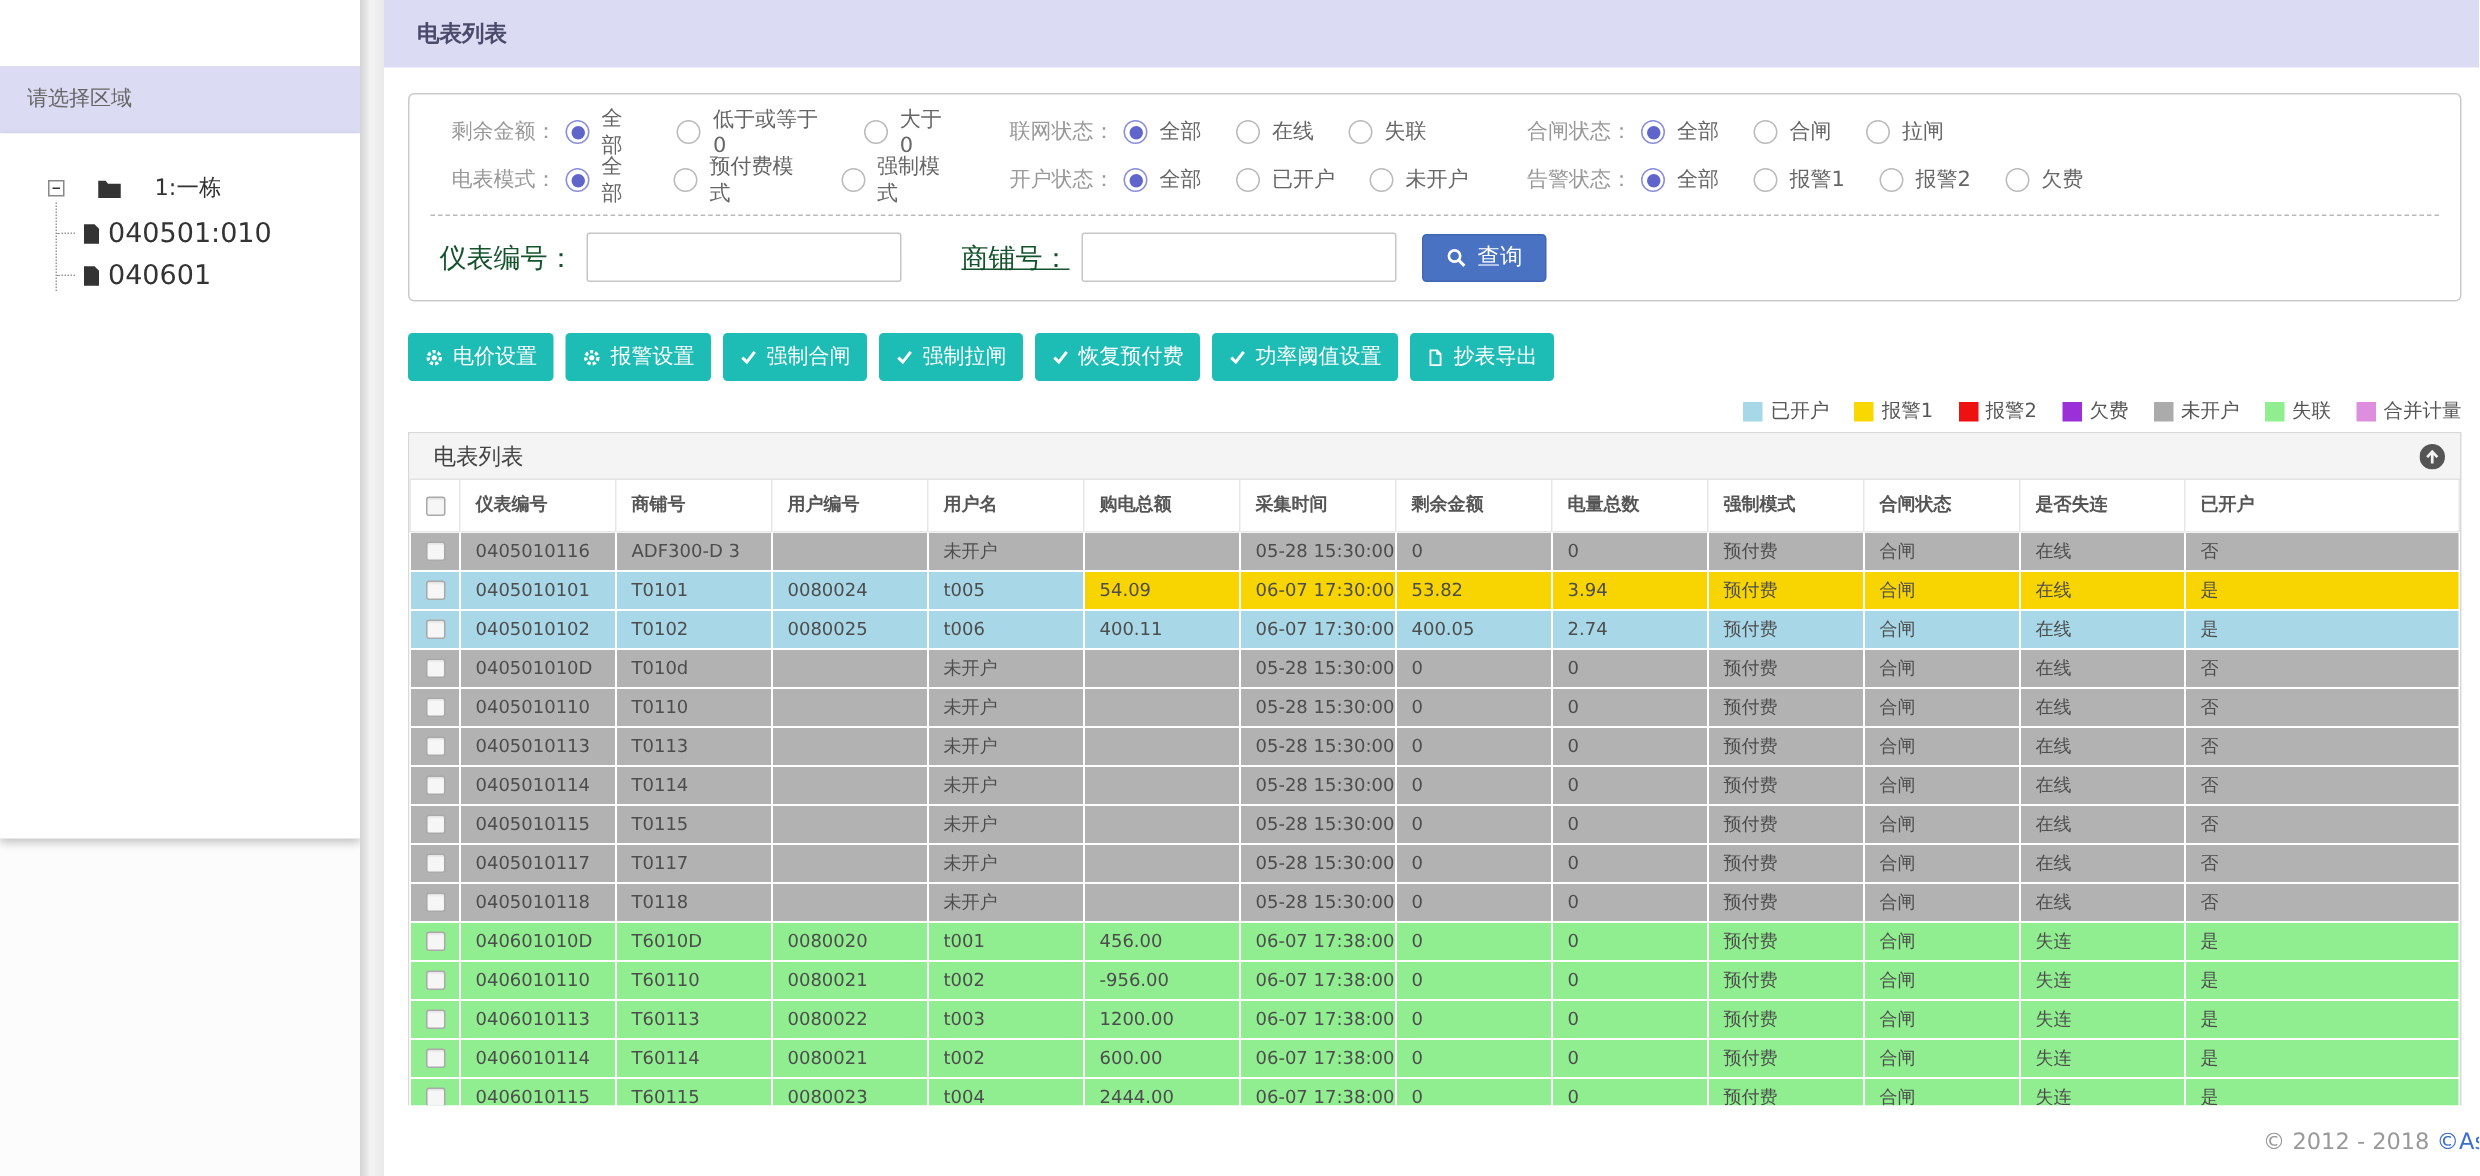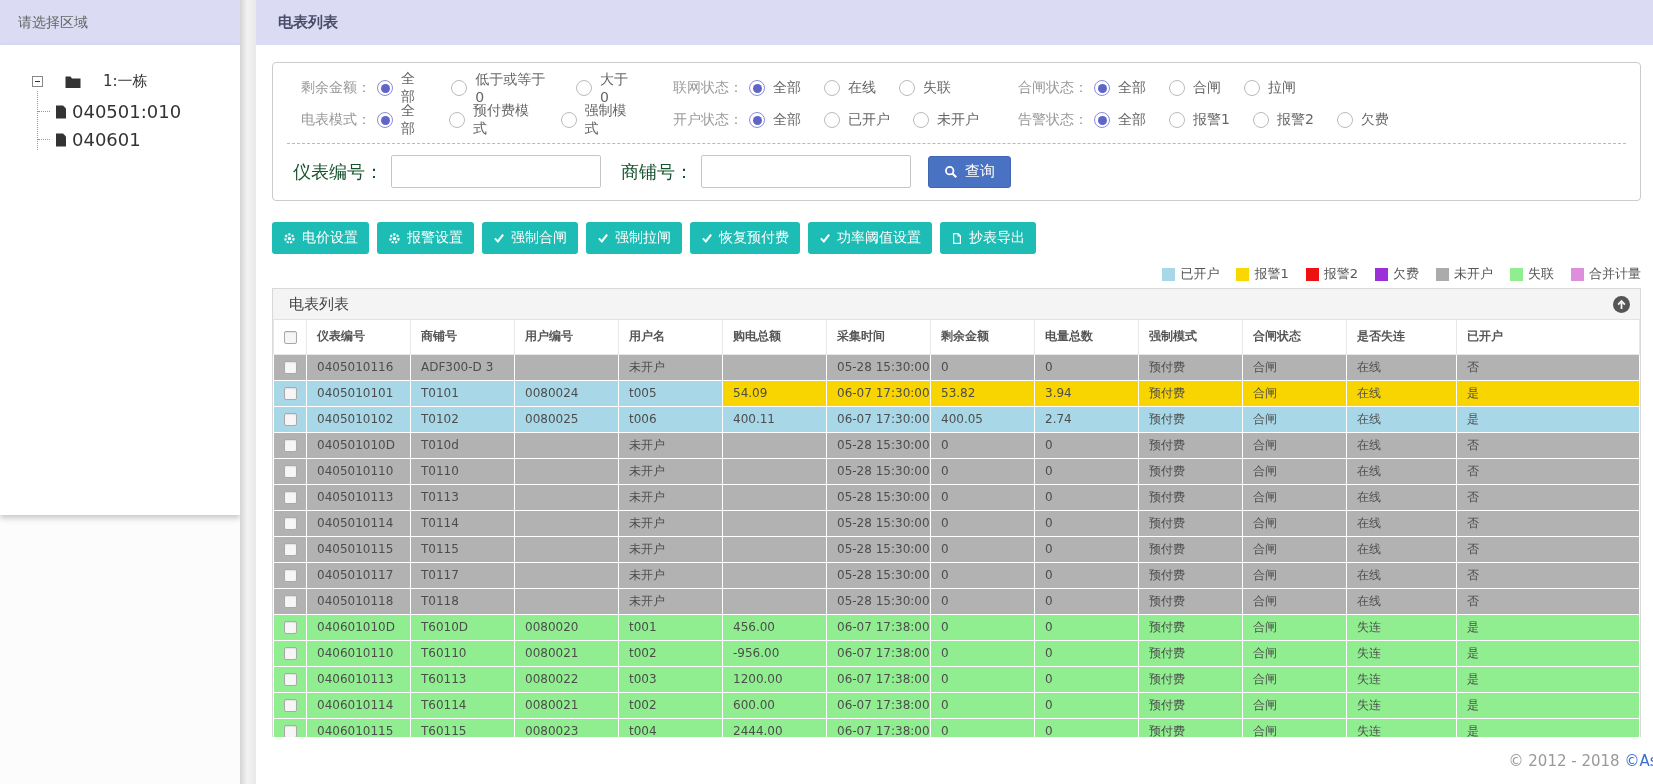--- a/index.html
+++ b/index.html
@@ -1,21 +1,21 @@
 <!DOCTYPE html>
 <html><head>
 <meta charset="utf-8">
 <style>
   * { margin:0; padding:0; box-sizing:border-box; }
   html,body { width:1653px; height:784px; overflow:hidden; background:#fff;
     font-family:"DejaVu Sans","Liberation Sans",sans-serif; }
   .app { width:1653px; height:784px; display:flex; background:#fff; overflow:hidden; }
 
   
-  .sidebar { width:240px; flex:none; background:#fcfcfc; }
+  .sidebar { width:240px; flex:none; background:#fcfcfc;margin-top:44px; }
   .sidebar-header { height:45px; line-height:45px; background:#dbdcf3; padding-left:18px;
     color:#666; font-size:14px; }
   .sidebar-card { background:#fff; height:470px; box-shadow:0 3px 6px rgba(0,0,0,0.22); }
   .tree { padding:27px 0 0 32px; }
   .tree-root-row { display:flex; align-items:center; gap:22px; color:#333; font-size:15px; cursor:pointer; }
   .expander { width:11px; height:11px; border:1px solid #888; background:#fff; position:relative; flex:none; }
   .expander .minus { position:absolute; left:2px; right:2px; top:4px; height:1px; background:#333; }
   .tree-children { margin-left:5px; border-left:1px dotted #999; padding-top:3px; }
   .tree-child { display:flex; align-items:center; gap:5px; margin-top:7px; color:#333; font-size:18px; cursor:pointer; }
   .tree-child .stub { width:12px; border-top:1px dotted #999; flex:none; }
@@ -40,21 +40,21 @@
   .fg-label { width:84px; text-align:right; color:#999; font-size:14px; margin-right:6px; flex:none; }
   .radio-option { display:inline-flex; align-items:center; gap:8px; margin-right:23px;
     color:#666; font-size:14px; cursor:pointer; }
   .radio { width:16px; height:16px; border-radius:50%; border:1px solid #bbb; background:#fff;
     display:inline-flex; align-items:center; justify-content:center; flex:none; }
   .radio-checked { border-color:#8a8edd; }
   .radio-checked::after { content:''; width:9px; height:9px; border-radius:50%; background:#6065c9; }
   .dashed-sep { border-top:1px dashed #b9b9b9; margin:10px 0 11px 0; }
   .search-row { display:flex; align-items:center; }
   .search-row .fld-label { color:#14532d; font-size:18px; margin:0 8px 0 6px; }
-  .search-row .fld-label.second { margin-left:20px; }
+  .search-row .fld-label.second { margin-left:40px;text-decoration:underline; }
   .search-input { width:210px; height:33px; border:1px solid #c6c6c6; border-radius:2px;
     font-size:14px; padding:0 8px; color:#555; outline:none; }
   .query-btn { margin-left:17px; height:32px; background:#4a72c2; color:#fff; border:1px solid #4267b2;
     border-radius:3px; padding:0 15px; font-size:15px; display:inline-flex; align-items:center; gap:7px; cursor:pointer; }
 
   
   .toolbar { margin-top:21px; display:flex; gap:8px; }
   .tool-btn { background:#1dbdb5; color:#fff; border:none; border-radius:3px; height:29px;
     padding:16px 11px; font-size:14px; display:inline-flex; align-items:center; gap:6px; cursor:pointer; }
 

